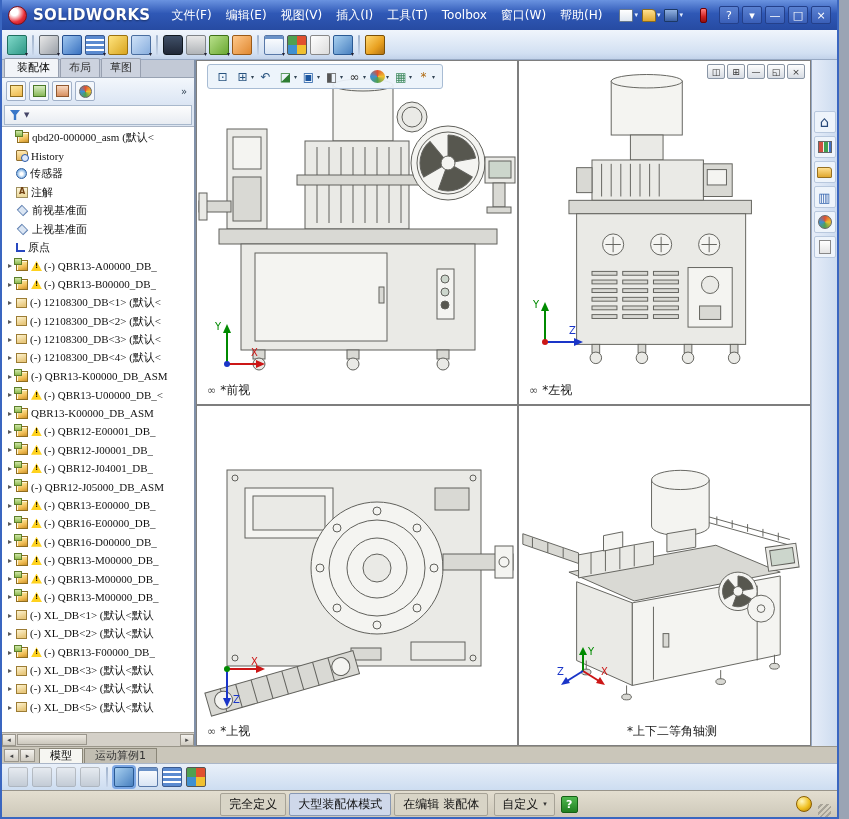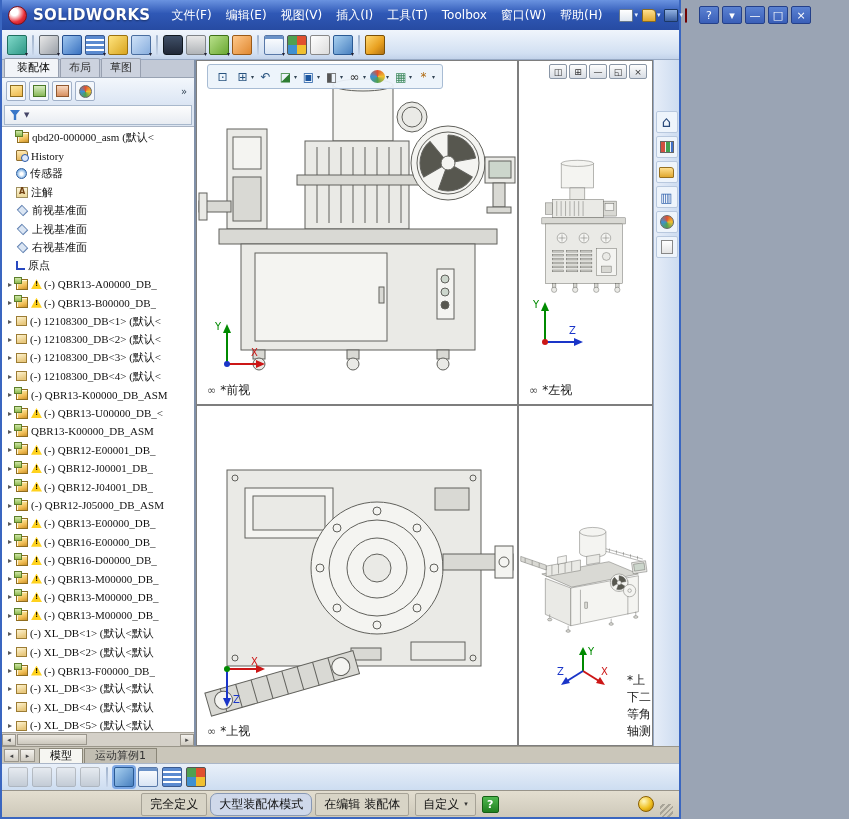--- a/index.html
+++ b/index.html
@@ -1,17 +1,17 @@
 <!DOCTYPE html>
 <html><head>
 <meta charset="utf-8">
 <style>
   *{box-sizing:border-box;margin:0;padding:0;font-family:"DejaVu Sans","Liberation Sans",sans-serif;}
   html,body{width:849px;height:819px;overflow:hidden;background:#9aa4b4;}
-  .window{width:681px;height:819px;display:flex;flex-direction:column;border-left:2px solid #3a66c0;border-right:2px solid #3a66c0;border-bottom:2px solid #3a66c0;background:#cfd8e8;}
+  .window{width:839px;height:819px;display:flex;flex-direction:column;border-left:2px solid #3a66c0;border-right:2px solid #3a66c0;border-bottom:2px solid #3a66c0;background:#cfd8e8;}
 
   
   .titlebar{height:30px;flex:none;display:flex;align-items:center;padding:0 6px;gap:2px;
     background:linear-gradient(180deg,#6a93e0,#2f58b6 45%,#274ba2);}
   .logo{display:flex;align-items:center;margin-right:12px;}
   .logo-mark{width:19px;height:19px;border-radius:50%;border:1px solid #801018;
     background:radial-gradient(circle at 32% 30%,#ffffff 22%,#e8303a 60%,#a01018);margin-right:6px;}
   .logo-text{color:#fff;font-weight:bold;font-size:15px;letter-spacing:.3px;text-shadow:0 1px 2px rgba(0,0,0,.4);}
   .menubar{display:flex;align-items:center;}
   .menu{color:#fff;font-size:12px;padding:4px 7px;white-space:nowrap;cursor:default;}
@@ -145,21 +145,21 @@
   
   .btoolbar{height:27px;flex:none;display:flex;align-items:center;gap:4px;padding:0 6px;
     background:linear-gradient(#e9f0f9,#cdddf1);border-top:1px solid #aab6c8;}
 
   
   .status{height:27px;flex:none;display:flex;align-items:center;gap:6px;padding:0 6px;font-size:12px;color:#111;
     background:linear-gradient(#e3ded0,#cec9ba);border-top:1px solid #98948a;}
   .sproduct{white-space:nowrap;font-family:"DejaVu Sans Mono","Liberation Mono",monospace;font-size:12px;}
   .ssegs{display:flex;align-items:center;gap:3px;margin-left:auto;}
   .sseg{padding:2px 8px;background:#d8d4c6;border:1px solid #a6a296;border-radius:2px;white-space:nowrap;}
-  .sseg.on{background:#cfd8ea;border-color:#8898b4;border-radius:7px;}
+  .sseg.on{background:#cfd8ea;border-color:#8898b4;}
   .scust{display:flex;align-items:center;gap:5px;padding:2px 7px;background:#d8d4c6;border:1px solid #a6a296;border-radius:2px;white-space:nowrap;}
   .scaret{font-size:7px;color:#333;}
   .shelp{width:17px;height:17px;display:flex;align-items:center;justify-content:center;color:#fff;font-weight:bold;font-size:11px;
     background:linear-gradient(#50b850,#208020);border:1px solid #156015;border-radius:2px;}
   .ssphere{width:16px;height:16px;border-radius:50%;margin-left:auto;
     background:radial-gradient(circle at 35% 30%,#fff8c0,#f0c020 55%,#b07800);border:1px solid #8a5e00;}
   .sgrip{width:13px;height:13px;align-self:flex-end;
     background:repeating-linear-gradient(135deg,transparent 0 2px,#a8a498 2px 4px);}
 </style>
 </head>
@@ -332,26 +332,20 @@
             <span class="tlabel">前视基准面</span>
           </div>
 
           <div class="trow sub">
             <span class="arrow"></span>
             <span class="ticon ti-plane"></span>
 
             <span class="tlabel">上视基准面</span>
           </div>
 
-          <div class="trow sub">
-            <span class="arrow"></span>
-            <span class="ticon ti-plane"></span>
-
-            <span class="tlabel">右视基准面</span>
-          </div>
 
           <div class="trow sub">
             <span class="arrow"></span>
             <span class="ticon ti-origin"></span>
 
             <span class="tlabel">原点</span>
           </div>
 
           <div class="trow sub warn">
             <span class="arrow">▸</span>

